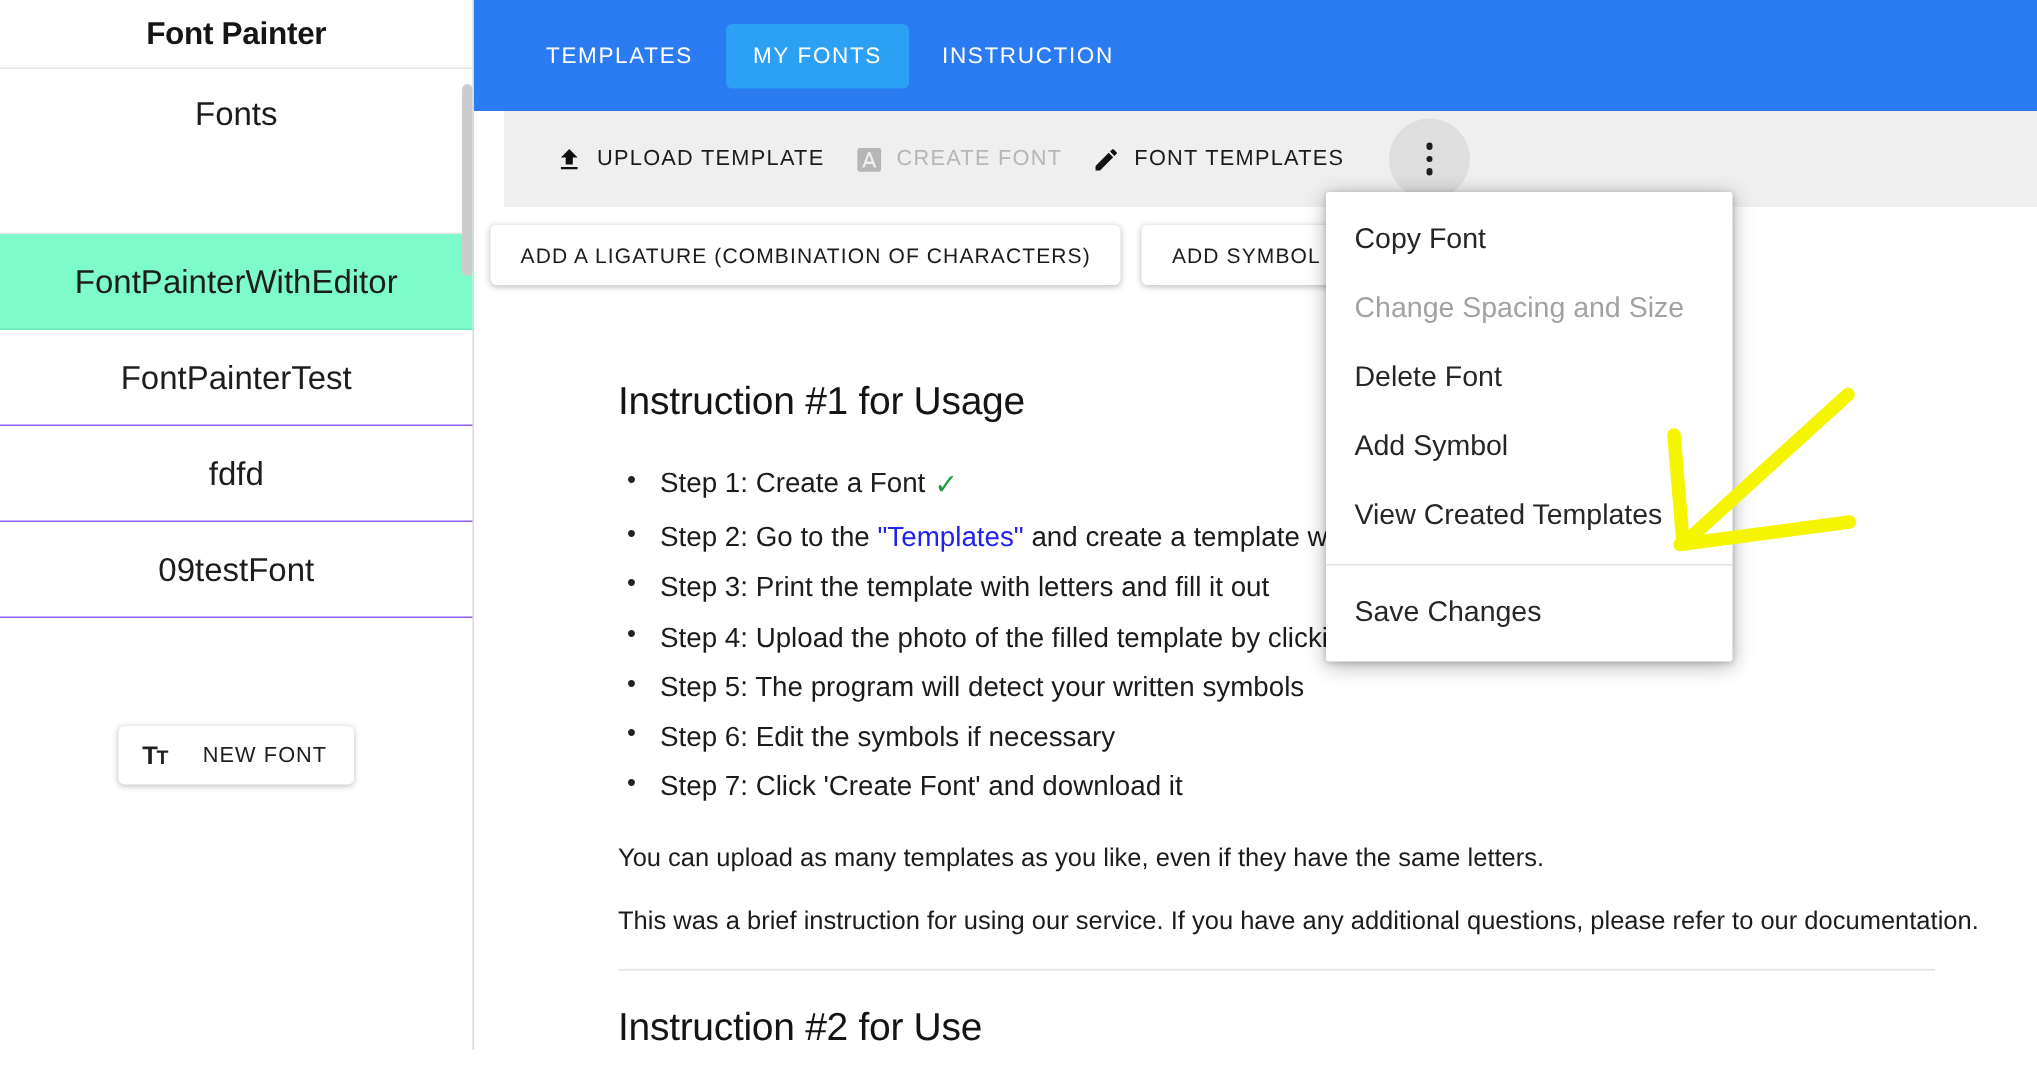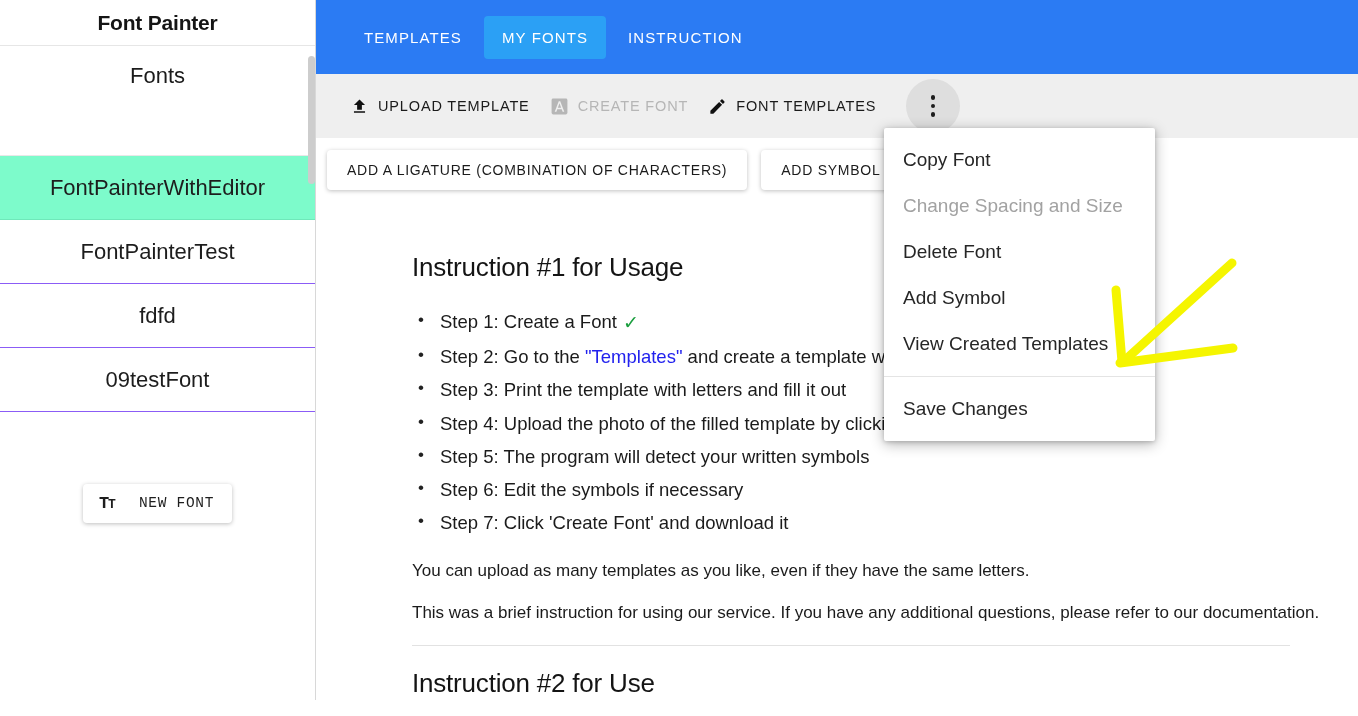--- a/index.html
+++ b/index.html
@@ -32,26 +32,26 @@
   .sb-list { display: flex; flex-direction: column; }
   .sb-item {
     height: 64px; line-height: 64px; text-align: center;
     font-size: 22px; color: #1d1d1d;
     border-bottom: 1px solid #8b5cf6;
     cursor: pointer; white-space: nowrap; overflow: hidden;
   }
   .sb-item.active { background: #7dfbcb; border-bottom-color: #6fe8ba; }
   .sb-newfont-wrap { padding-top: 72px; display: flex; justify-content: center; }
   .sb-newfont {
-    display: inline-flex; align-items: flex-start; gap: 24px;
+    display: inline-flex; align-items: flex-end; gap: 24px;
     background: #fff; border: none; border-radius: 4px;
     box-shadow: 0 1px 4px rgba(0,0,0,.26);
     padding: 11px 18px 11px 16px;
     font-size: 14.5px; letter-spacing: .7px; color: #1e1e1e;
-    font-family: Liberation Mono, monospace; cursor: pointer;
+    font-family: Liberation Sans, sans-serif; cursor: pointer;
   }
   .tt-icon { font-size: 17px; font-weight: bold; letter-spacing: -1px; line-height: 1; }
   .tt-icon .tt-small { font-size: 13px; }
   .sb-scrollbar {
     position: absolute; right: 0; top: 0; width: 7px; height: 716px;
     background: transparent;
   }
   .sb-scrollbar .thumb {
     position: absolute; top: 56px; left: 0; width: 7px; height: 128px;
     background: #cdcdcd; border-radius: 4px;
@@ -68,21 +68,21 @@
     font-size: 15px; letter-spacing: 1.1px; color: #ffffff;
     padding: 13px 18px; border-radius: 4px; cursor: pointer;
     font-weight: 500; white-space: nowrap;
     background: transparent; border: none;
     font-family: "Liberation Sans", sans-serif;
   }
   .nav-tab.active { background: #2ba0f5; }
 
   .toolbar {
     height: 64px; background: #efefef; display: flex; align-items: center;
-    padding-left: 30px; gap: 0px; position: relative;
+    padding-left: 30px; gap: 0px; position: relative; margin-left: 20px;
   }
   .tb-btn {
     display: inline-flex; align-items: center; gap: 9px;
     background: transparent; border: none; cursor: pointer;
     font-size: 14.5px; letter-spacing: .85px; color: #1b1b1b;
     padding: 8px 16px 8px 4px; font-family: "Liberation Sans", sans-serif;
     white-space: nowrap;
   }
   .tb-btn.disabled { color: #b6b6b6; cursor: default; }
   .tb-btn .ico { display: inline-flex; align-items: center; }

